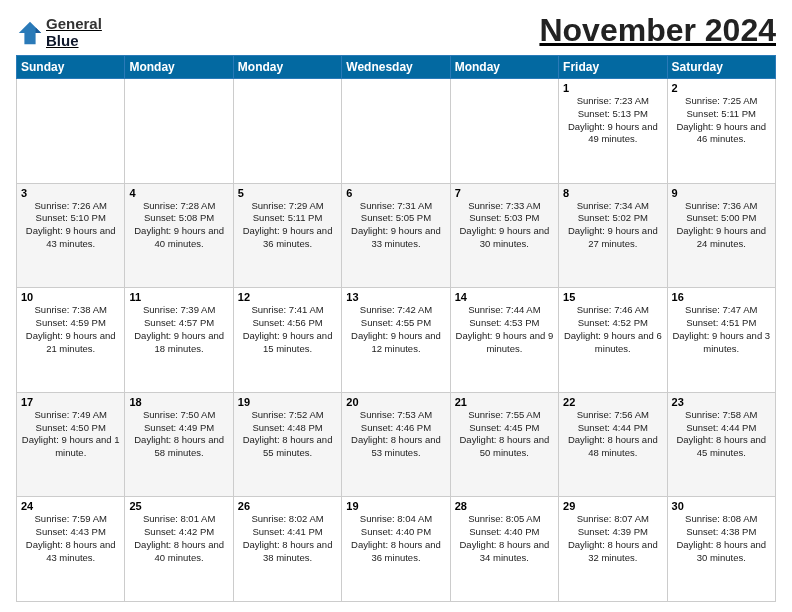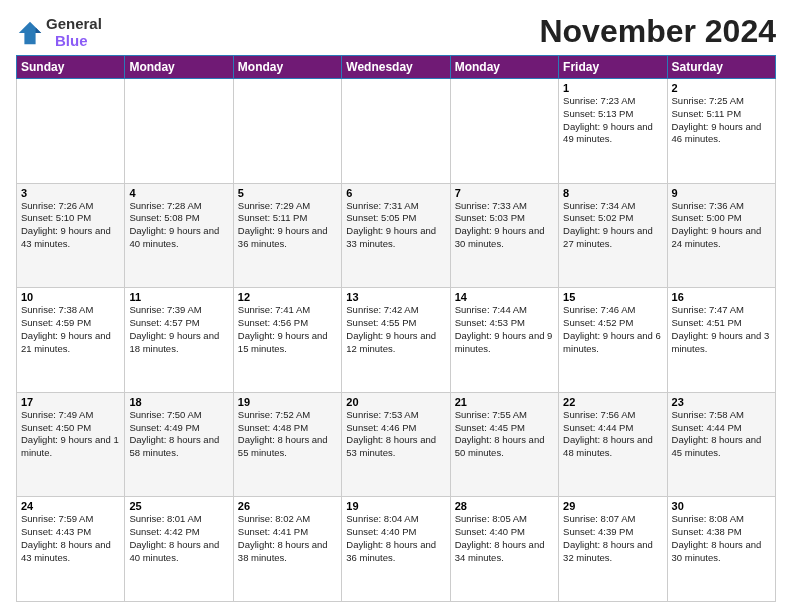--- a/index.html
+++ b/index.html
@@ -12,23 +12,24 @@
     }
     .page {
       width: 792px;
       height: 612px;
       padding: 12px 16px 10px 16px;
       display: flex;
       flex-direction: column;
     }
     .header {
       display: flex;
-      align-items: flex-end;
+      align-items: center;
       justify-content: space-between;
       margin-bottom: 6px;
+      text-decoration: underline;
     }
     .logo {
       display: flex;
       align-items: center;
       margin-top: 4px;
     }
     .logo-icon {
       width: 28px;
       height: 28px;
       margin-right: 2px;
@@ -69,31 +70,32 @@
       font-size: 10px;
       background: #fff;
     }
     .calendar tr:nth-child(even) td {
       background: #f5f5f5;
     }
     .calendar tr:nth-child(odd) td {
       background: #fff;
     }
     
-    .calendar thead tr th { background: #701a75; }
+    .calendar thead tr th { background: #0369a1; }
     .day-number {
       font-weight: bold;
       font-size: 11px;
       display: block;
       margin-bottom: 1px;
     }
     .day-info {
       font-size: 9.5px;
       color: #222;
       line-height: 1.35;
+      text-align: center;
     }
     .empty-cell {
       background: #fff !important;
     }
     
     .row-even td { background: #f0f0f0; }
     .row-odd td { background: #fff; }
   </style>
 </head>
 <body>
@@ -101,21 +103,21 @@
 <div class="page">
   <div class="header">
     <div class="logo">
       <svg class="logo-icon" viewBox="0 0 40 40">
         <polygon points="20,4 36,20 28,20 28,36 12,36 12,20 4,20" fill="#2a7ab8"></polygon>
         <polygon points="28,12 36,20 28,20" fill="#1a5a98"></polygon>
       </svg>
       <div>
         <div style="font-size:15px;font-weight:bold;color:#333;line-height:1.1;">
           <span>General</span><br>
-          <span style="color:#8b5cf6;margin-left:9px;">Blue</span>
+          <span style="color:#0f172a;">Blue</span>
         </div>
       </div>
     </div>
     <div class="title-block">
       <div class="month-title">November 2024</div>
     </div>
   </div>
 
   <table class="calendar">
     <thead>

